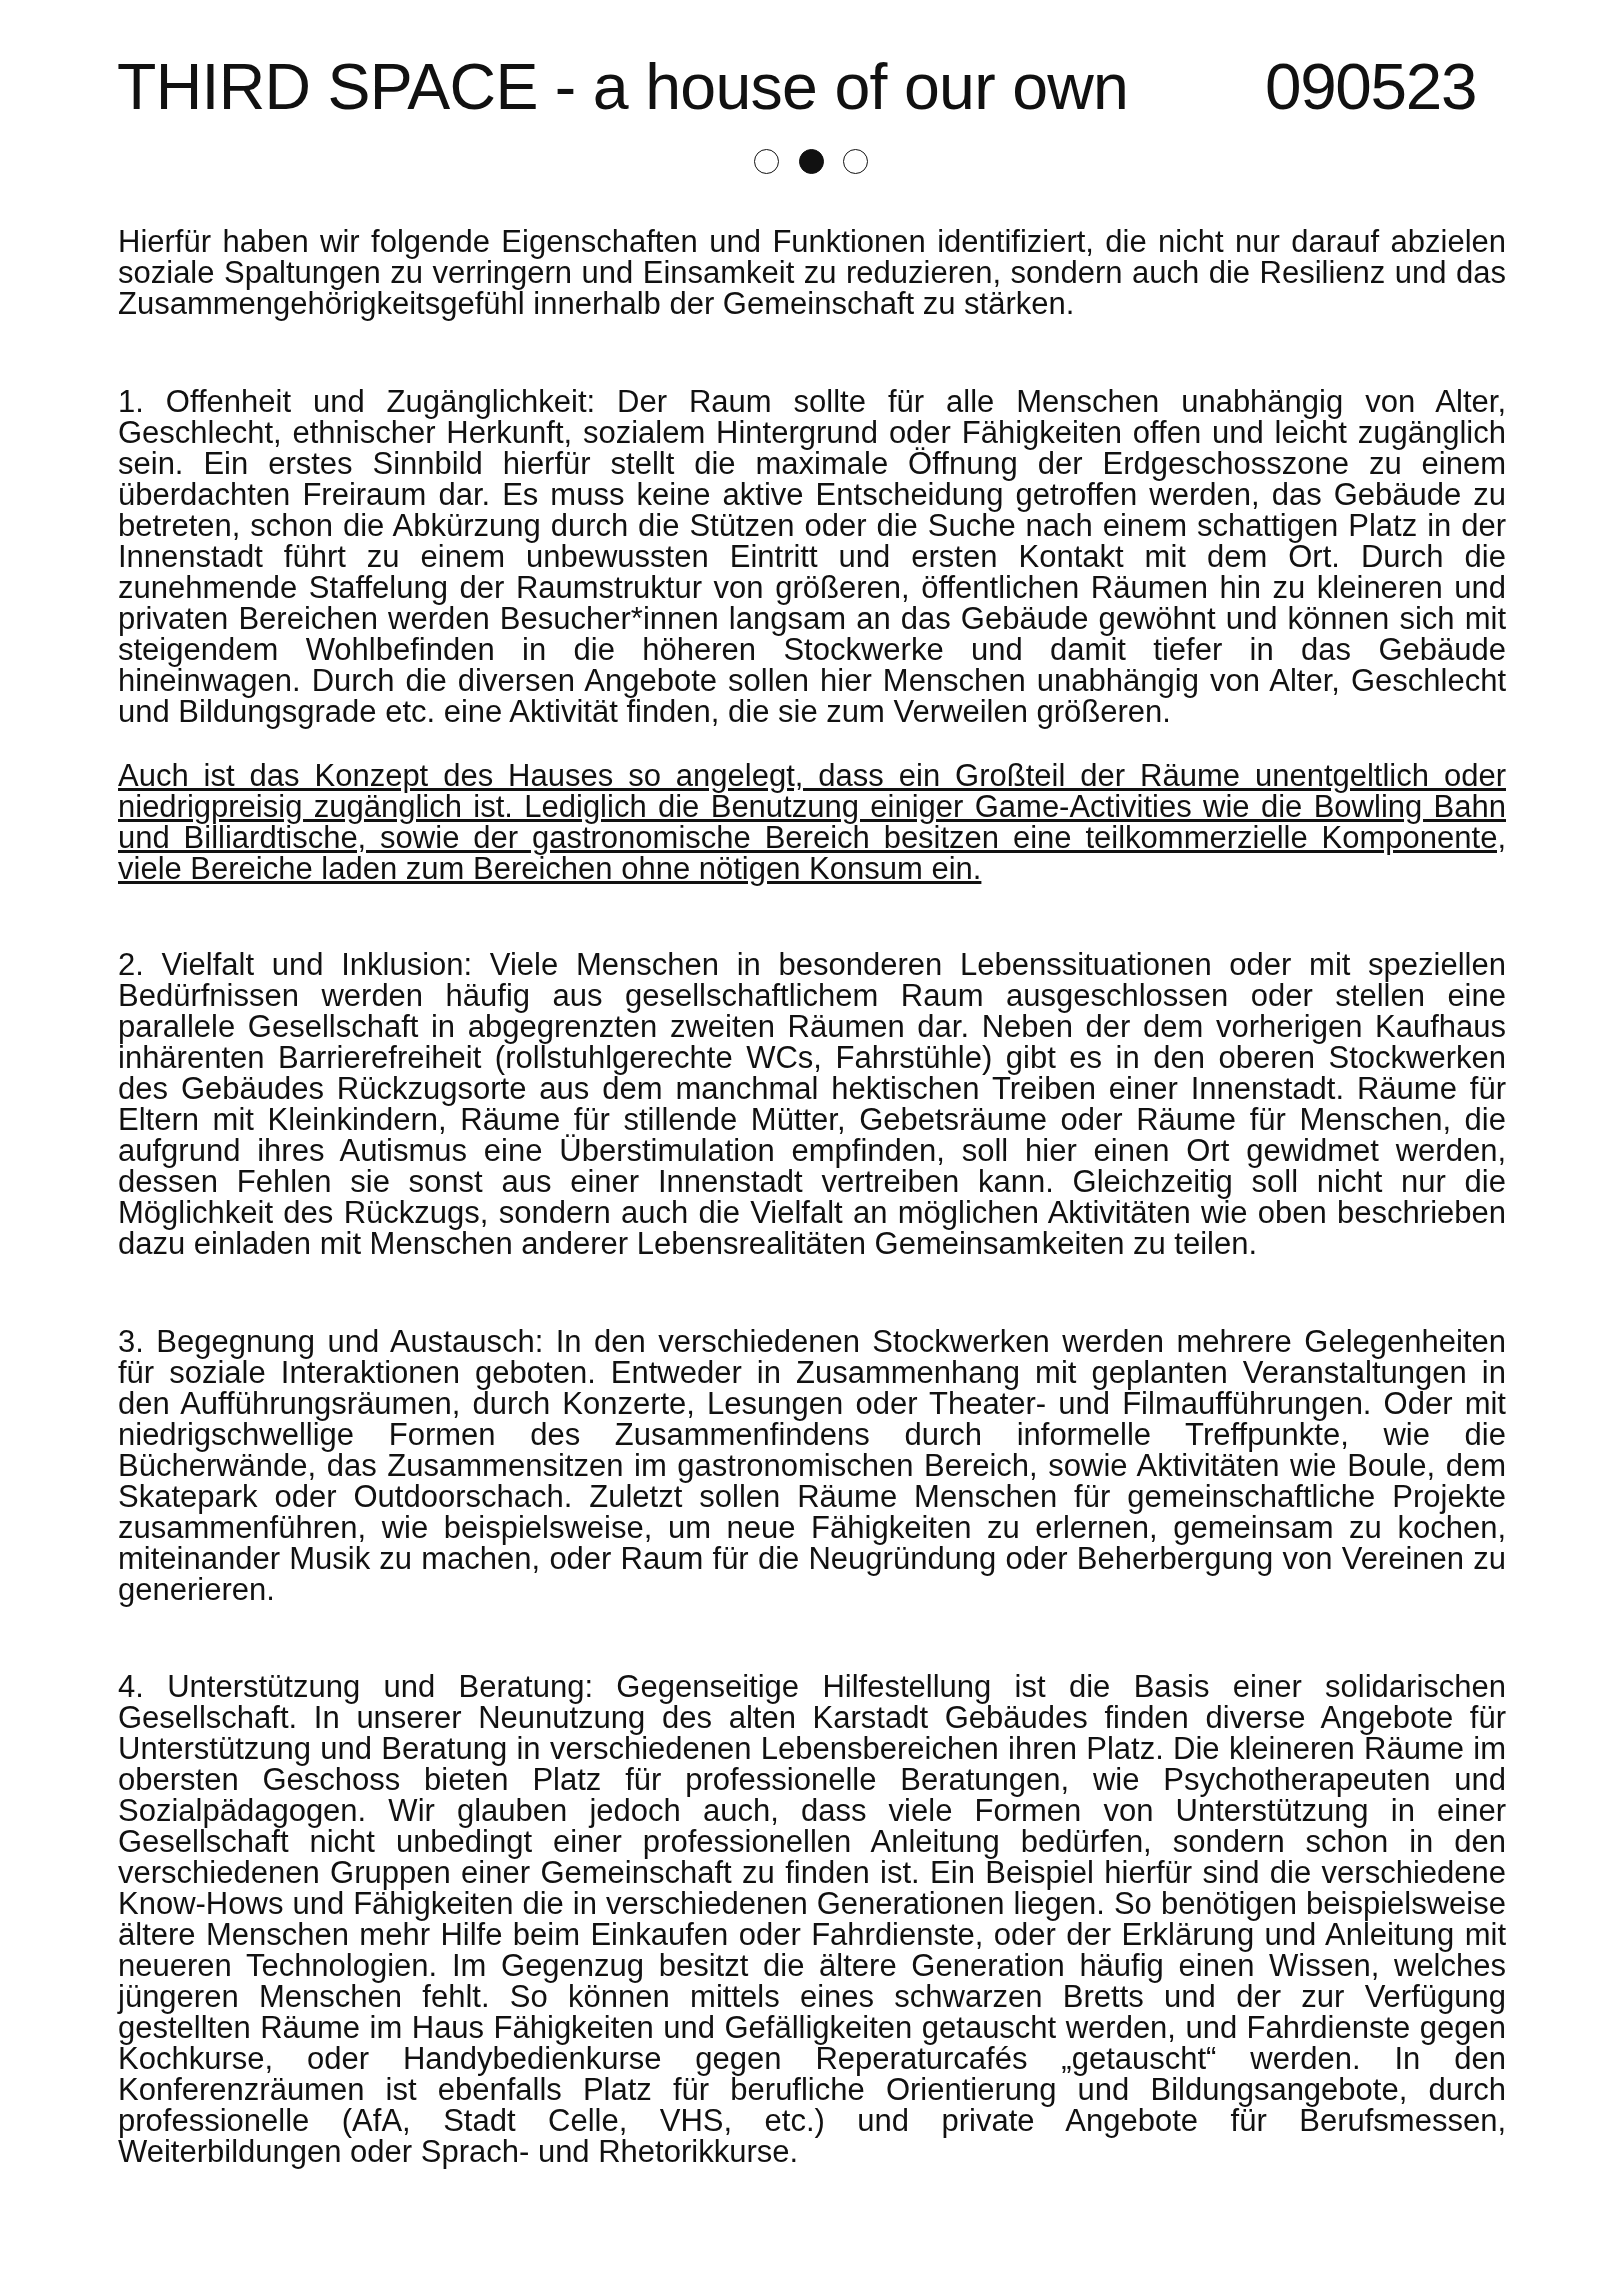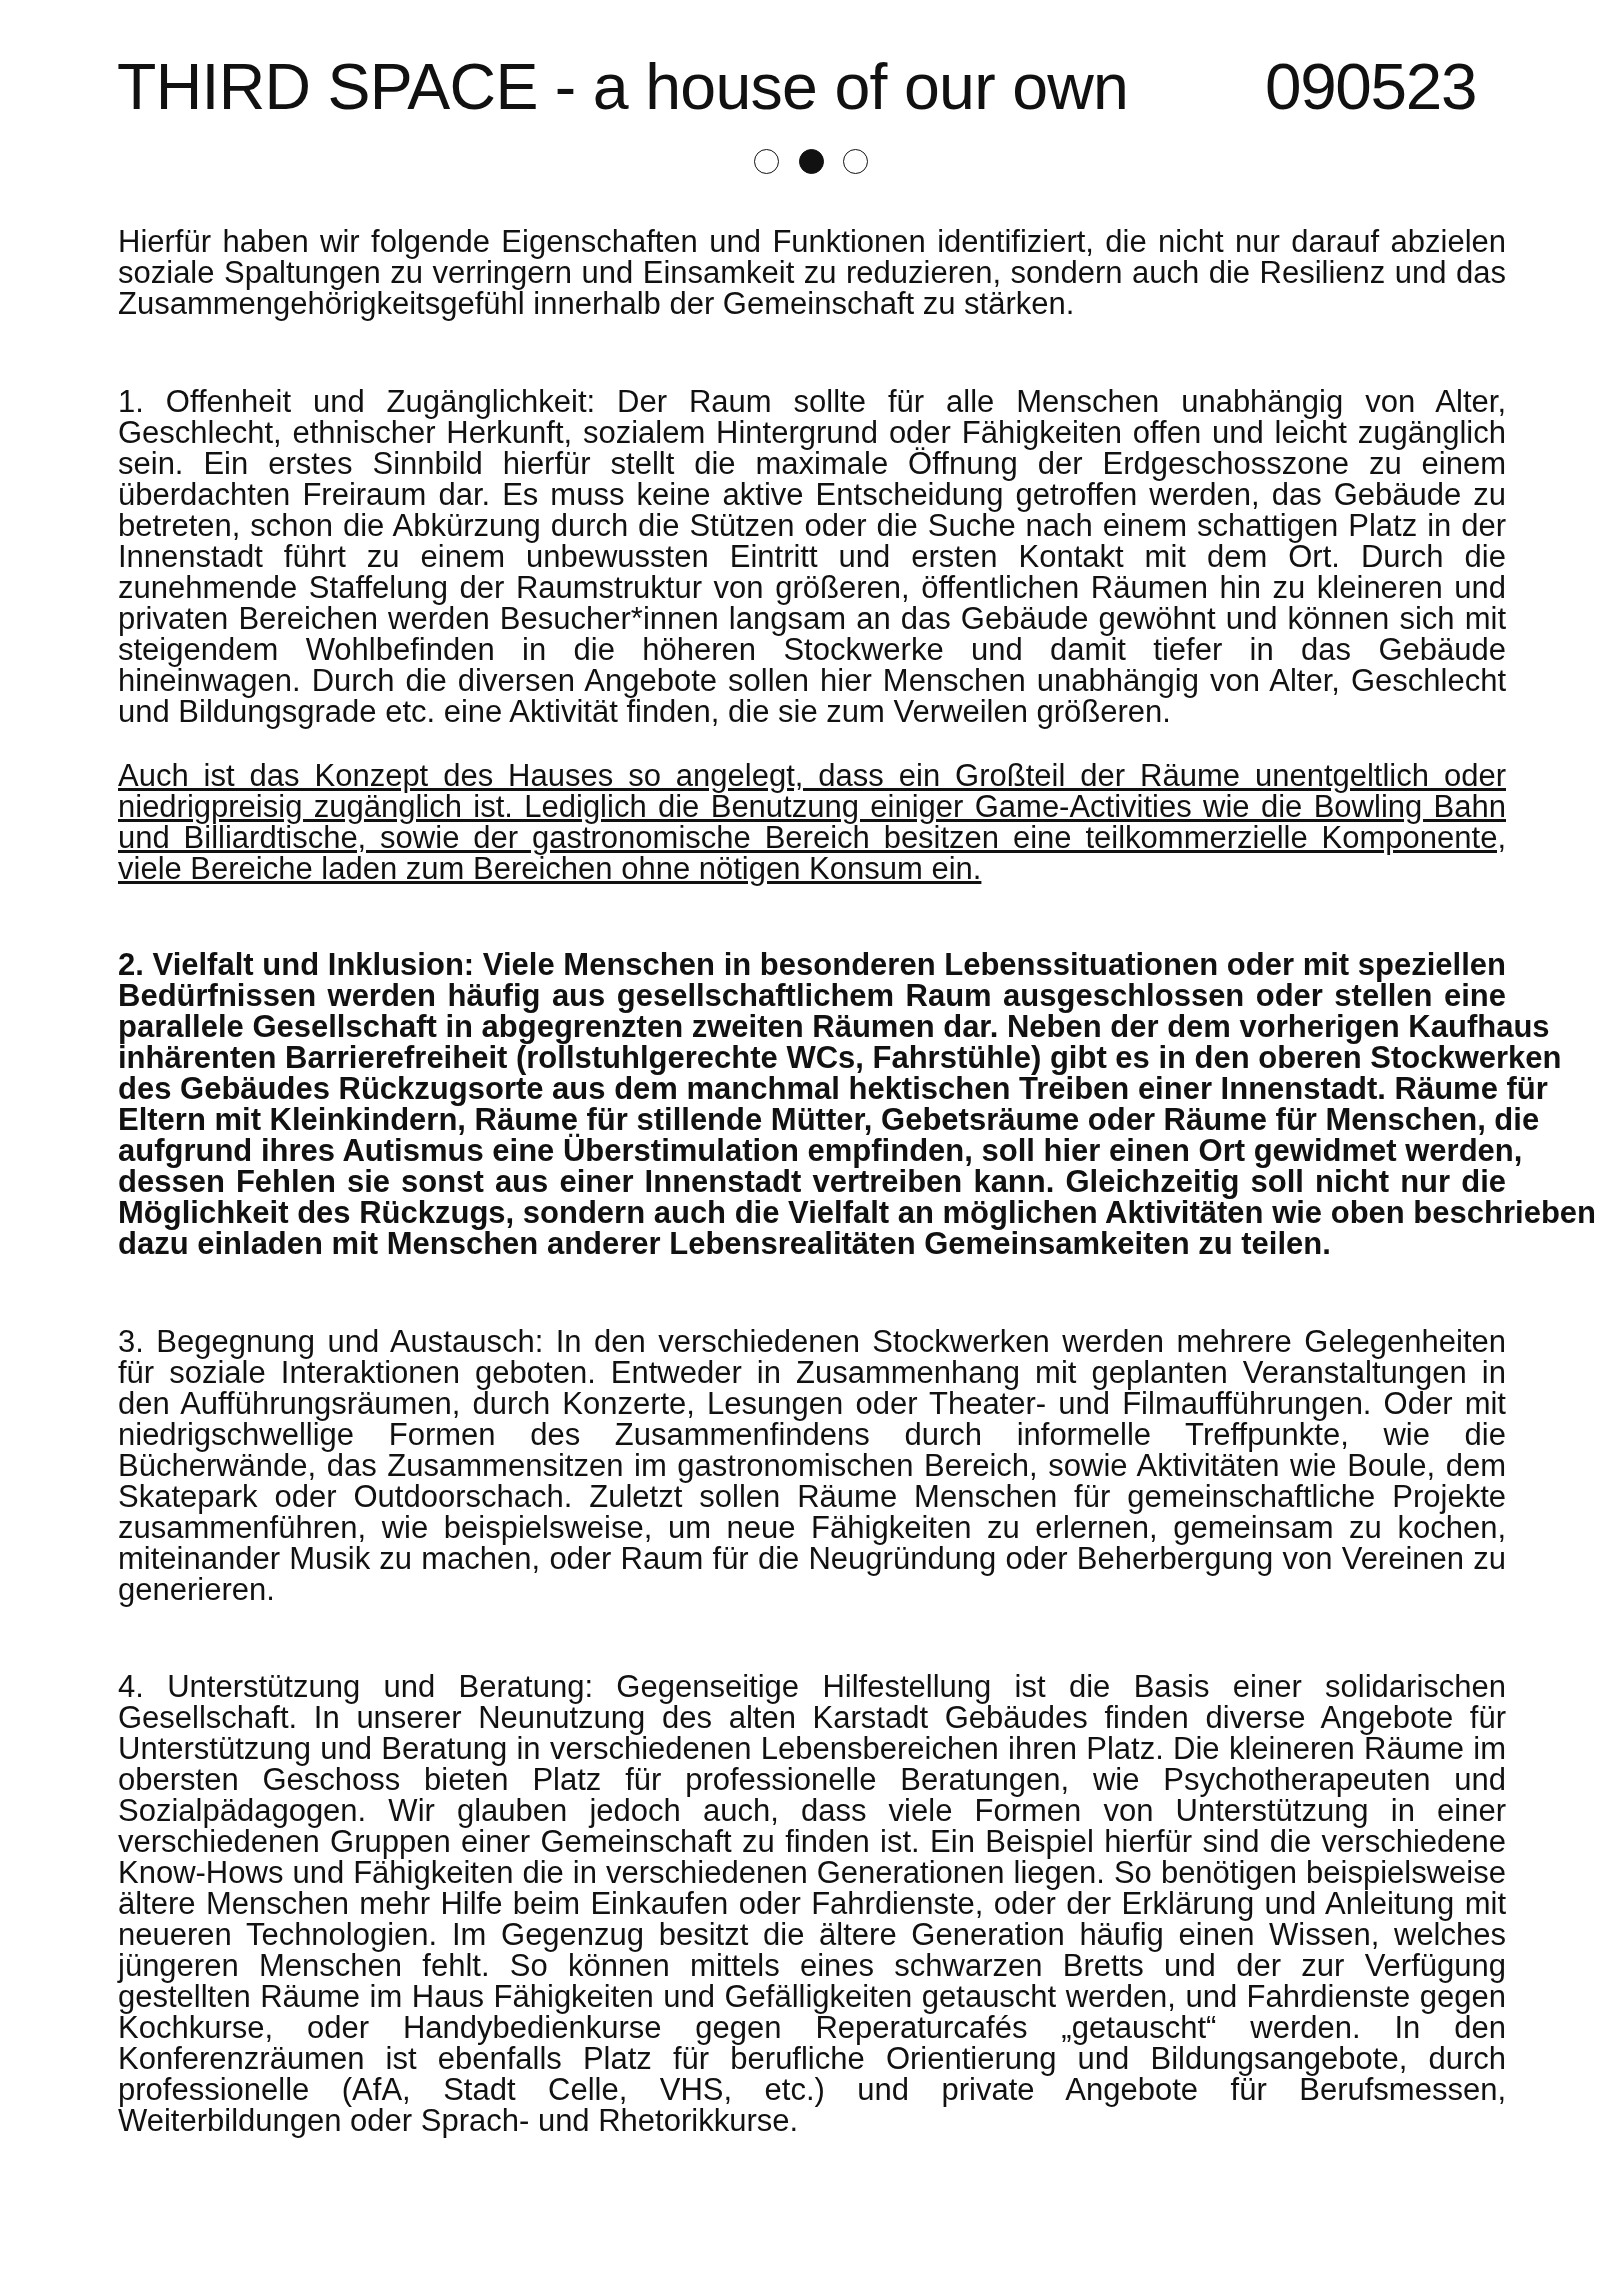--- a/index.html
+++ b/index.html
@@ -51,21 +51,21 @@
     <span class="line last">und Bildungsgrade etc. eine Aktivität finden, die sie zum Verweilen größeren.</span>
   </div>
 
   <div class="para body-text" style="top:760px;text-decoration:underline;">
     <span class="line">Auch ist das Konzept des Hauses so angelegt, dass ein Großteil der Räume unentgeltlich oder</span>
     <span class="line">niedrigpreisig zugänglich ist. Lediglich die Benutzung einiger Game-Activities wie die Bowling Bahn</span>
     <span class="line">und Billiardtische, sowie der gastronomische Bereich besitzen eine teilkommerzielle Komponente,</span>
     <span class="line last">viele Bereiche laden zum Bereichen ohne nötigen Konsum ein.</span>
   </div>
 
-  <div class="para body-text" style="top:949px;font-weight:bold;">
+  <div class="para body-text" style="top:949px;">
     <span class="line">2. Vielfalt und Inklusion: Viele Menschen in besonderen Lebenssituationen oder mit speziellen</span>
     <span class="line">Bedürfnissen werden häufig aus gesellschaftlichem Raum ausgeschlossen oder stellen eine</span>
     <span class="line">parallele Gesellschaft in abgegrenzten zweiten Räumen dar. Neben der dem vorherigen Kaufhaus</span>
     <span class="line">inhärenten Barrierefreiheit (rollstuhlgerechte WCs, Fahrstühle) gibt es in den oberen Stockwerken</span>
     <span class="line">des Gebäudes Rückzugsorte aus dem manchmal hektischen Treiben einer Innenstadt. Räume für</span>
     <span class="line">Eltern mit Kleinkindern, Räume für stillende Mütter, Gebetsräume oder Räume für Menschen, die</span>
     <span class="line">aufgrund ihres Autismus eine Überstimulation empfinden, soll hier einen Ort gewidmet werden,</span>
     <span class="line">dessen Fehlen sie sonst aus einer Innenstadt vertreiben kann. Gleichzeitig soll nicht nur die</span>
     <span class="line">Möglichkeit des Rückzugs, sondern auch die Vielfalt an möglichen Aktivitäten wie oben beschrieben</span>
     <span class="line last">dazu einladen mit Menschen anderer Lebensrealitäten Gemeinsamkeiten zu teilen.</span>
@@ -82,20 +82,21 @@
     <span class="line">miteinander Musik zu machen, oder Raum für die Neugründung oder Beherbergung von Vereinen zu</span>
     <span class="line last">generieren.</span>
   </div>
 
   <div class="para body-text" style="top:1671px;">
     <span class="line">4. Unterstützung und Beratung: Gegenseitige Hilfestellung ist die Basis einer solidarischen</span>
     <span class="line">Gesellschaft. In unserer Neunutzung des alten Karstadt Gebäudes finden diverse Angebote für</span>
     <span class="line">Unterstützung und Beratung in verschiedenen Lebensbereichen ihren Platz. Die kleineren Räume im</span>
     <span class="line">obersten Geschoss bieten Platz für professionelle Beratungen, wie Psychotherapeuten und</span>
     <span class="line">Sozialpädagogen. Wir glauben jedoch auch, dass viele Formen von Unterstützung in einer</span>
+    <span class="line">Gesellschaft nicht unbedingt einer professionellen Anleitung bedürfen, sondern schon in den</span>
     <span class="line">verschiedenen Gruppen einer Gemeinschaft zu finden ist. Ein Beispiel hierfür sind die verschiedene</span>
     <span class="line">Know-Hows und Fähigkeiten die in verschiedenen Generationen liegen. So benötigen beispielsweise</span>
     <span class="line">ältere Menschen mehr Hilfe beim Einkaufen oder Fahrdienste, oder der Erklärung und Anleitung mit</span>
     <span class="line">neueren Technologien. Im Gegenzug besitzt die ältere Generation häufig einen Wissen, welches</span>
     <span class="line">jüngeren Menschen fehlt. So können mittels eines schwarzen Bretts und der zur Verfügung</span>
     <span class="line">gestellten Räume im Haus Fähigkeiten und Gefälligkeiten getauscht werden, und Fahrdienste gegen</span>
     <span class="line">Kochkurse, oder Handybedienkurse gegen Reperaturcafés „getauscht“ werden. In den</span>
     <span class="line">Konferenzräumen ist ebenfalls Platz für berufliche Orientierung und Bildungsangebote, durch</span>
     <span class="line">professionelle (AfA, Stadt Celle, VHS, etc.) und private Angebote für Berufsmessen,</span>
     <span class="line last">Weiterbildungen oder Sprach- und Rhetorikkurse.</span>

